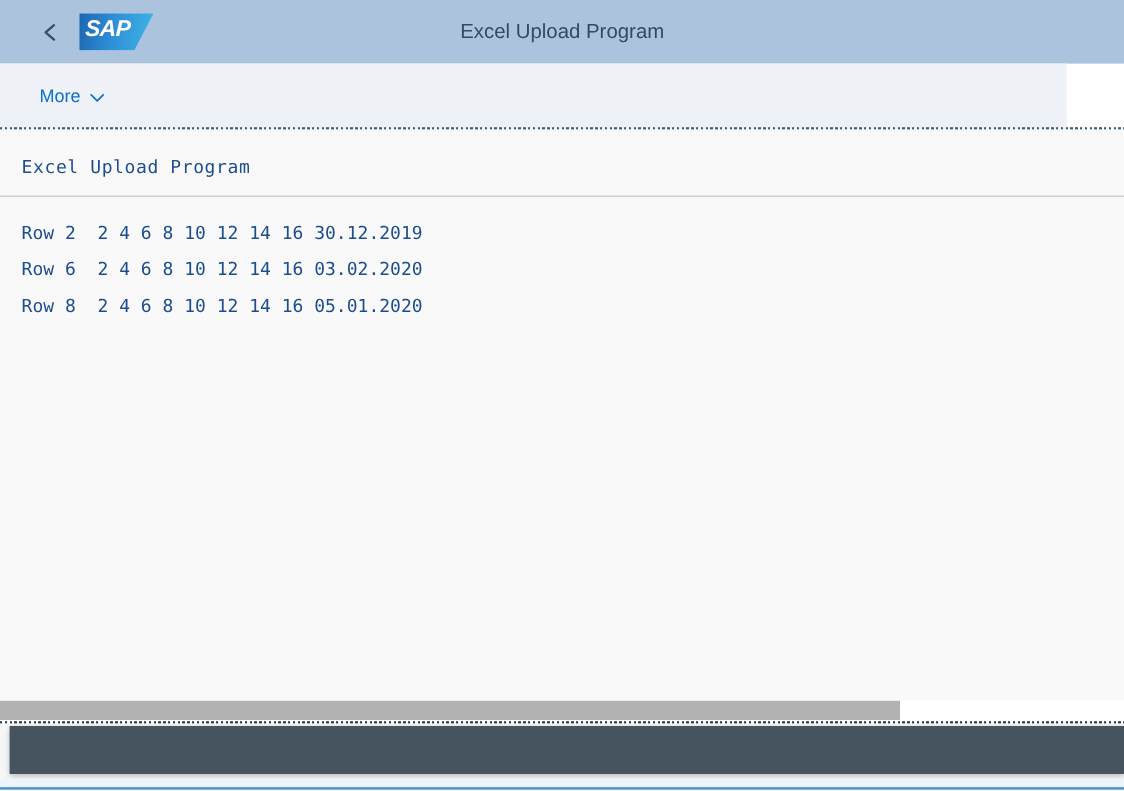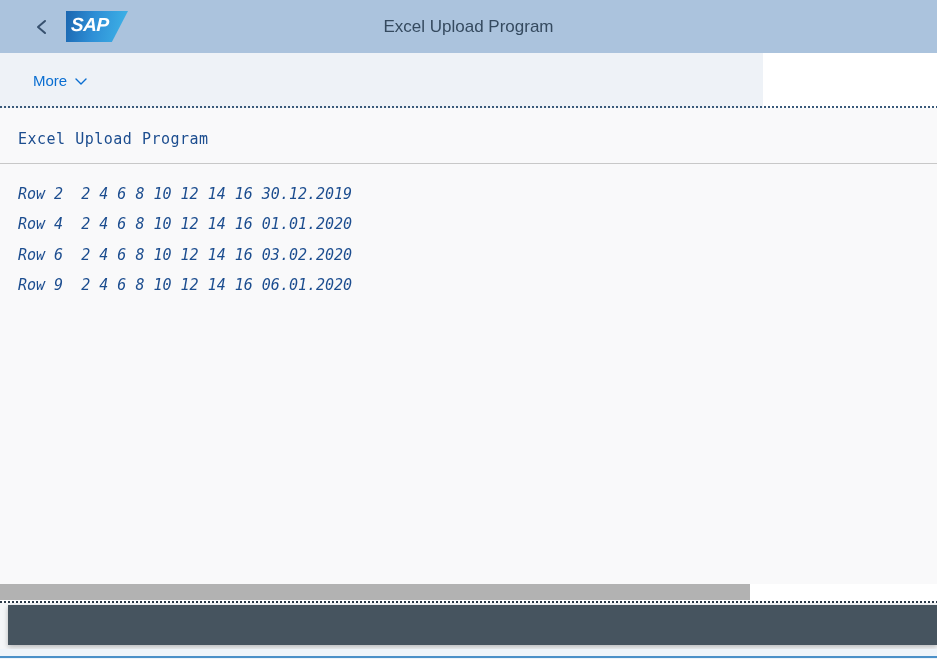--- a/index.html
+++ b/index.html
@@ -86,21 +86,21 @@
     font-size: 17px;
     color: #354a5f;
     pointer-events: none;
   }
 
   
   .toolbar {
     position: absolute;
     left: 0;
     top: 53px;
-    width: 763px;
+    width: 889px;
     height: 55px;
     background: #eef2f7;
     box-sizing: border-box;
     display: flex;
     align-items: center;
   }
   .toolbar-divider {
     position: absolute;
     left: 0;
     top: 106px;
@@ -151,21 +151,20 @@
   .report-lines {
     margin-top: 15px;
     padding-left: 18px;
   }
   .report-line {
     font-family: "DejaVu Sans Mono", "Liberation Mono", monospace;
     font-size: 15px;
     line-height: 30.4px;
     color: #1c4d8f;
     white-space: pre;
-    font-style: italic;
   }
 
   
   .hscroll {
     position: absolute;
     left: 0;
     top: 584px;
     width: 937px;
     height: 16px;
     background: #ffffff;
@@ -259,23 +258,22 @@
       </span>
     </div>
   </div>
   <div class="toolbar-divider"></div>
 
   <div class="content">
     <div class="report-heading">Excel Upload Program</div>
     <div class="report-rule"></div>
     <div class="report-lines">
       <div class="report-line">Row 2  2 4 6 8 10 12 14 16 30.12.2019</div>
-      <div class="report-line">Row 4  2 4 6 8 10 12 14 16 01.01.2020</div>
       <div class="report-line">Row 6  2 4 6 8 10 12 14 16 03.02.2020</div>
-      <div class="report-line">Row 9  2 4 6 8 10 12 14 16 06.01.2020</div>
+      <div class="report-line">Row 8  2 4 6 8 10 12 14 16 05.01.2020</div>
     </div>
   </div>
 
   <div class="hscroll">
     <div class="hscroll-thumb"></div>
   </div>
 
   <div class="footer-dotted"></div>
   <div class="footer-wrap">
     <div class="footer-bar"></div>

